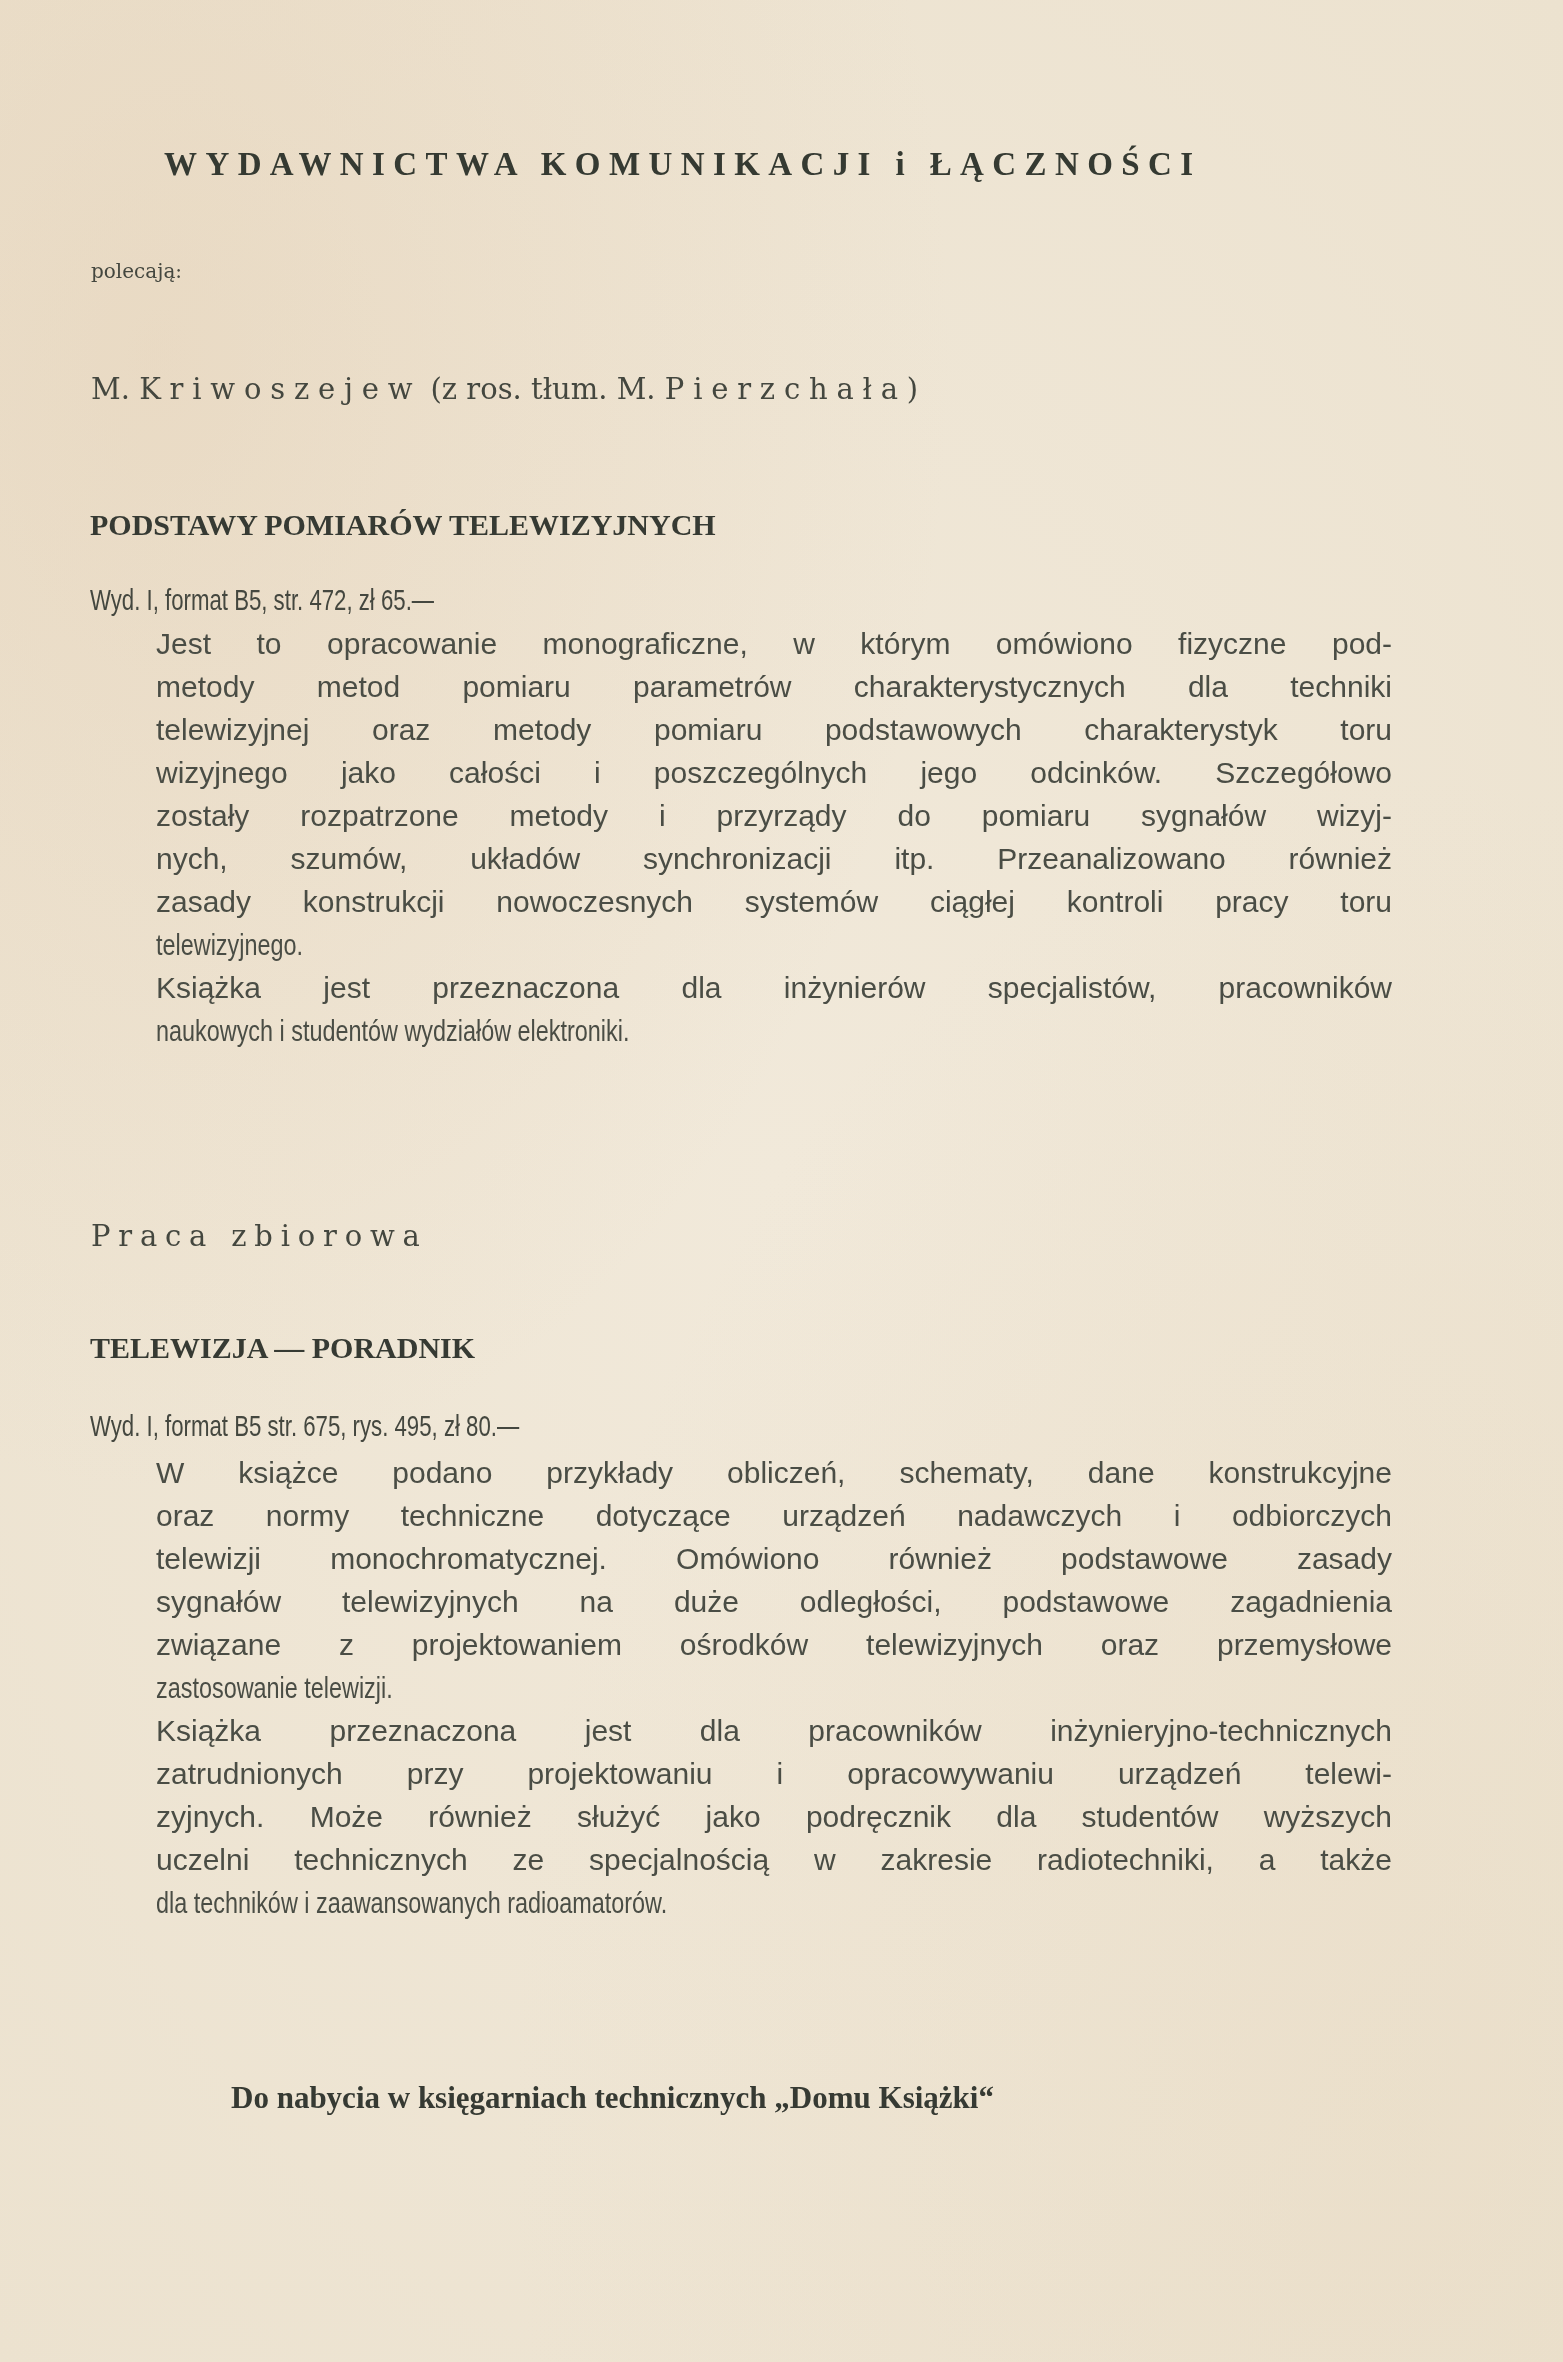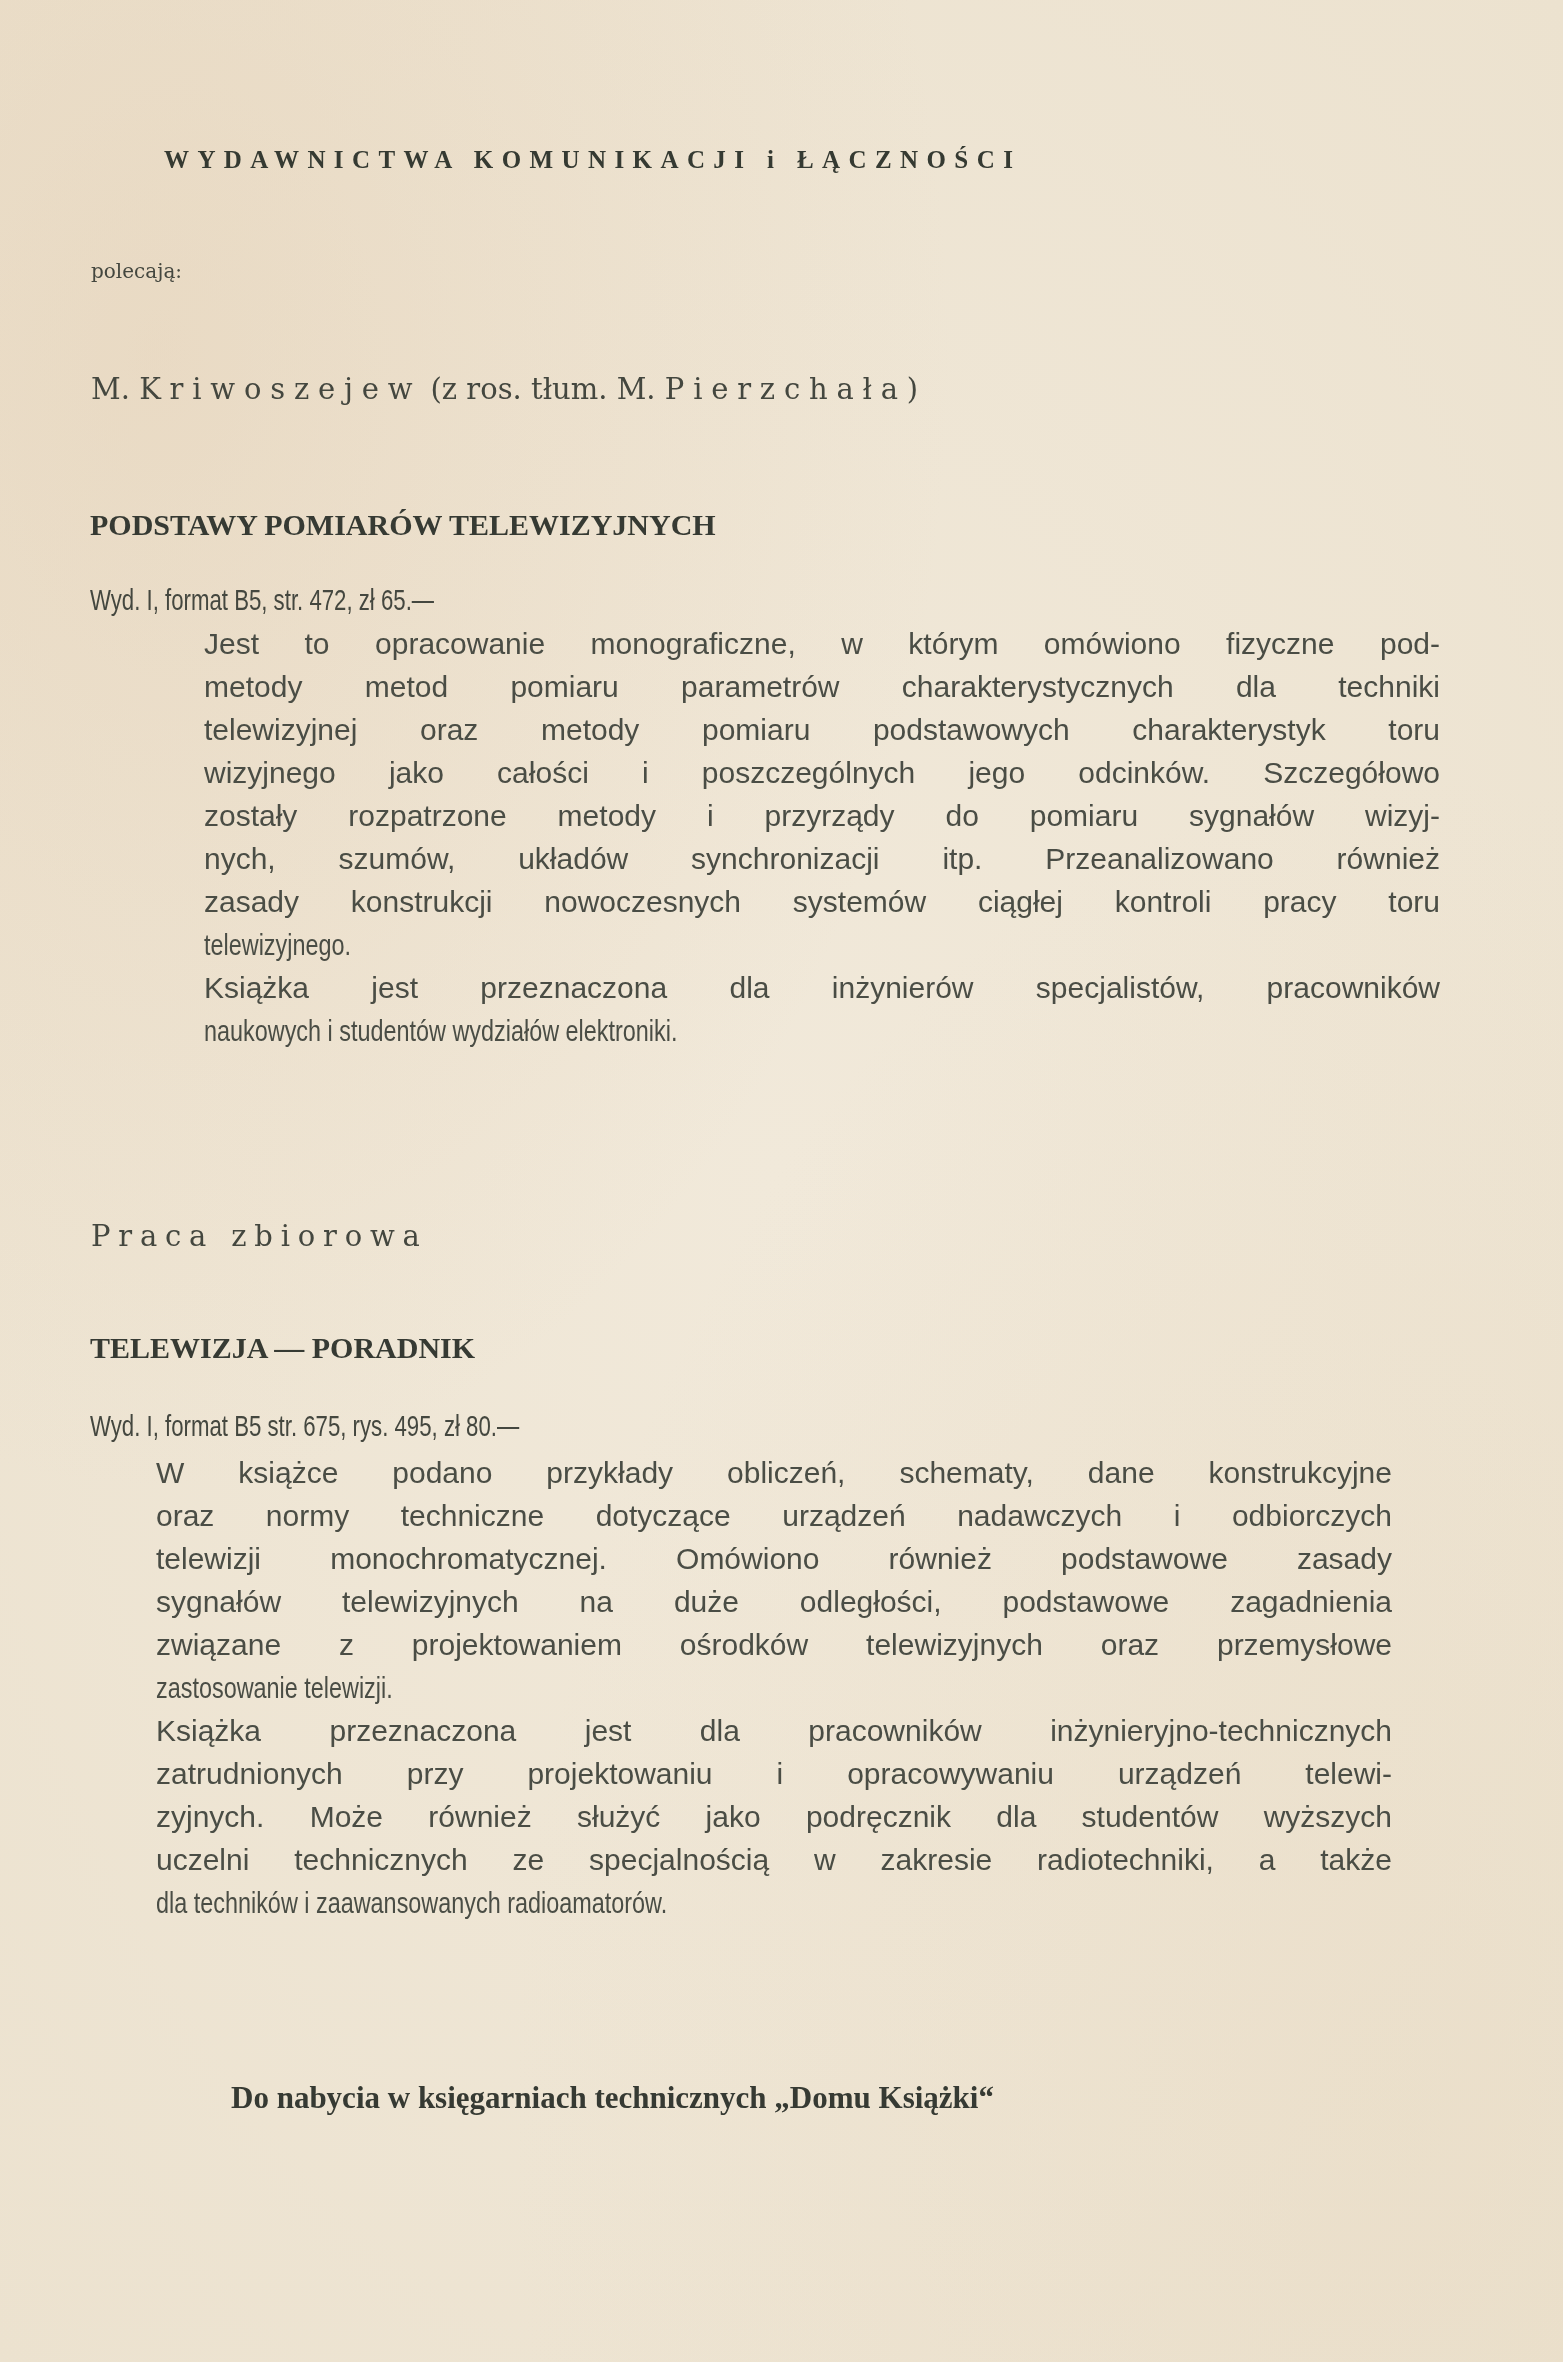--- a/index.html
+++ b/index.html
@@ -15,21 +15,21 @@
     overflow: hidden;
     color: #3e4139;
     font-family: "DejaVu Serif", "Liberation Serif", serif;
   }
   .page { position: absolute; left: 0; top: 0; width: 1563px; height: 2362px; }
   .abs { position: absolute; white-space: nowrap; }
   .publisher {
     left: 164px; top: 146px;
     font-family: "Liberation Serif", serif;
     font-weight: bold;
-    font-size: 25px;
+    font-size: 33px;
     letter-spacing: 8.4px;
     color: #353a32;
   }
   .recommend {
     left: 91px; top: 259px;
     font-family: "DejaVu Serif", serif;
     font-size: 20px;
     color: #44473f;
   }
   .author {
@@ -68,21 +68,21 @@
   .line {
     display: block;
     height: 43px;
     line-height: 43px;
     white-space: nowrap;
     text-align: justify;
     text-align-last: justify;
     transform-origin: left top;
   }
   .line.last { text-align-last: left; }
-  .p1 { top: 622px; margin-left: 48px; }
+  .p1 { top: 622px; }
   .p2 { top: 1451px; }
   .coll {
     left: 91px; top: 1219px;
     font-family: "DejaVu Serif", serif;
     font-size: 29px;
     letter-spacing: 7.8px;
     color: #44473f;
   }
   .footer {
     left: 231px; top: 2080px;

